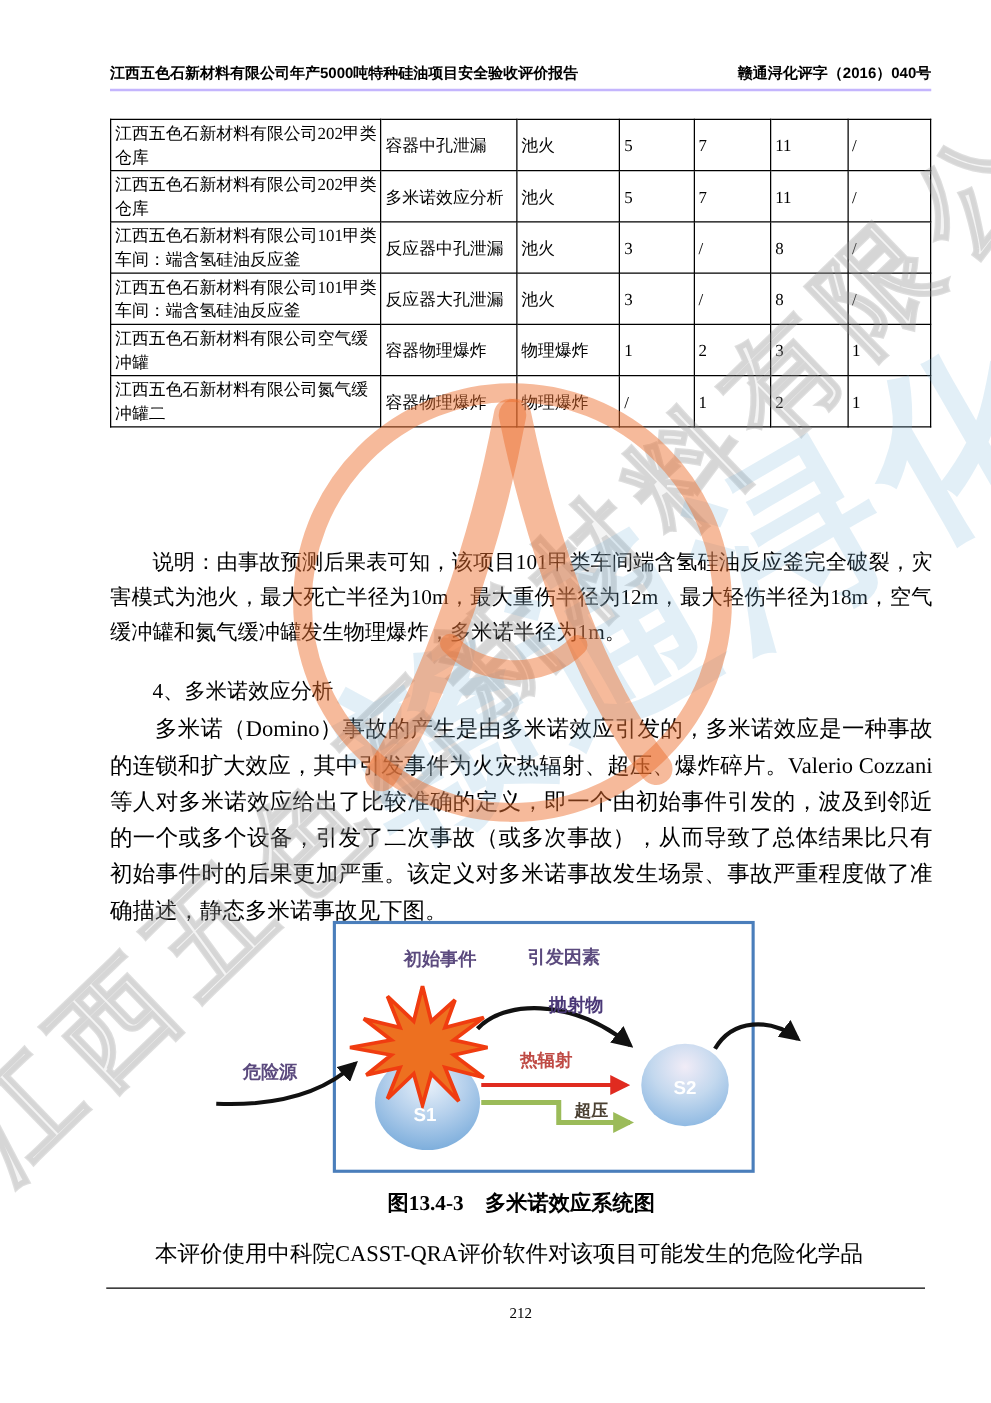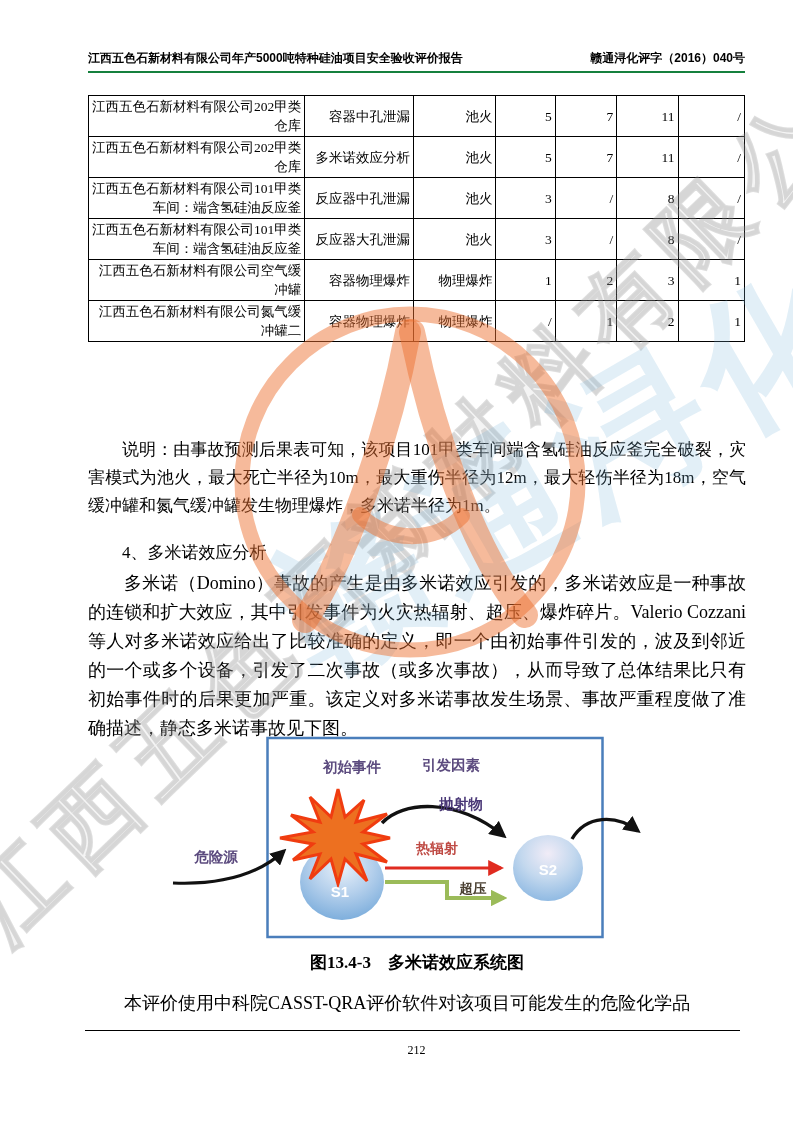--- a/index.html
+++ b/index.html
@@ -12,30 +12,30 @@
     font-family: "Liberation Serif", serif;
     color: #000;
     overflow: hidden;
   }
   .content { position: absolute; z-index: 1; }
 
   
   .header {
     top: 50px; left: 88px; width: 657px;
     display: flex; justify-content: space-between; align-items: flex-end;
-    border-bottom: 2px solid #15803d; padding-bottom: 4px;
+    border-bottom: 2px solid #c4b5fd; padding-bottom: 4px;
     font-family: "Liberation Sans", sans-serif;
     font-weight: bold; font-size: 12px; white-space: nowrap; text-align: right;
   }
 
   
   table.acc {
     top: 95px; left: 88px; width: 657px;
     border-collapse: collapse; table-layout: fixed;
-    font-size: 13.5px; text-align: right;
+    font-size: 13.5px; text-align: left;
   }
   table.acc td {
     border: 1.5px solid #000; padding: 1px 3px;
     height: 41px; line-height: 19px; vertical-align: middle;
   }
 
   
   .note {
     top: 436px; left: 88px; width: 658px;
     font-size: 17px; line-height: 28px;

